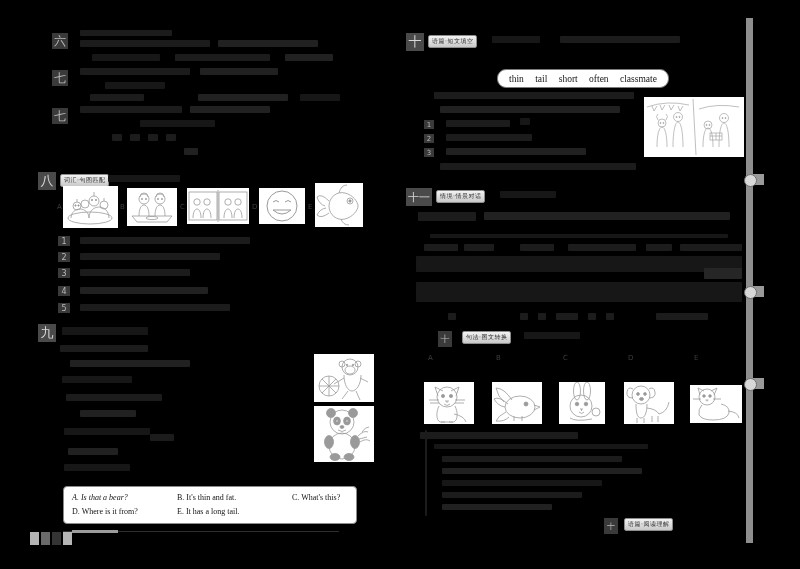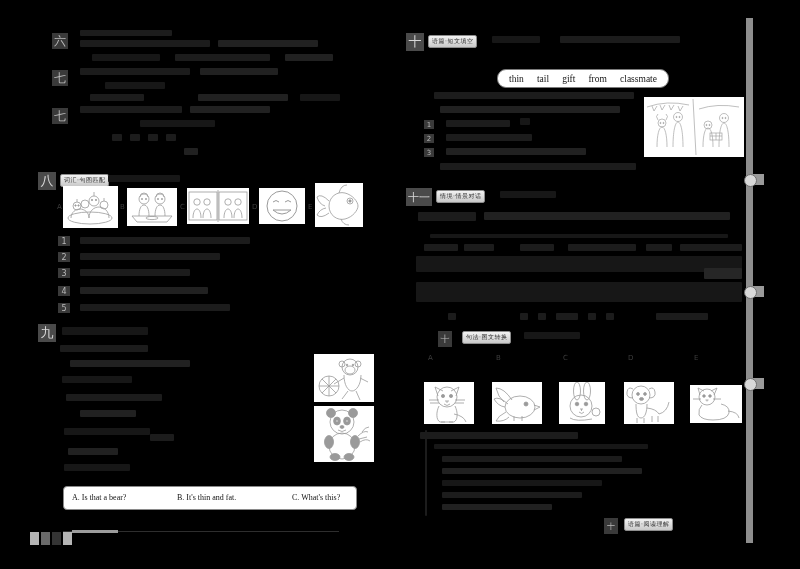--- a/index.html
+++ b/index.html
@@ -252,45 +252,49 @@
         <ellipse cx="21" cy="51" rx="5" ry="3.5" fill="#9a9a9a"></ellipse>
         <ellipse cx="35" cy="51" rx="5" ry="3.5" fill="#9a9a9a"></ellipse>
         <path d="M44 30q6-6 10-4M46 36q6-4 10-1M45 33l8-2"></path>
         <path d="M48 26q3-5 7-5"></path>
       </g>
     </svg>
   </div>
 
   <div class="optbox" style="left:63px;top:486px;width:276px;">
     <div class="optrow">
-      <span style="width:105px;">A. Is that a bear?</span>
+      <span style="width:105px;font-style:italic;">A. Is that a bear?</span>
       <span style="width:115px;">B. It's thin and fat.</span>
       <span>C. What's this?</span>
+    </div>
+    <div class="optrow">
+      <span style="width:105px;">D. Where is it from?</span>
+      <span>E. It has a long tail.</span>
     </div>
   </div>
   <div class="rule" style="left:63px;top:531px;width:276px;"></div>
 
   <div class="footer">
     <div class="blk"></div>
     <div class="blk d"></div>
     <div class="blk dd"></div>
     <div class="blk"></div>
   </div>
   <div class="footrule"></div>
 
   <div class="secnum big" style="left:406px;top:33px;">十</div>
   <div class="badge" style="left:428px;top:35px;">语篇·短文填空</div>
   <div class="tline d3" style="left:492px;top:36px;width:48px;height:7px;"></div>
   <div class="tline" style="left:560px;top:36px;width:120px;height:7px;"></div>
 
   <div class="wordbox" style="left:497px;top:69px;width:152px;height:17px;">
     <span>thin</span>
     <span>tail</span>
-    <span>gift</span>
-    <span>from</span>
+    <span>short</span>
+    <span>often</span>
     <span>classmate</span>
   </div>
 
   <div class="tline" style="left:434px;top:92px;width:200px;height:7px;"></div>
   <div class="tline d2" style="left:440px;top:106px;width:180px;height:7px;"></div>
   <div class="secnum" style="left:424px;top:120px;width:10px;height:9px;font-size:7px;">1</div>
   <div class="tline" style="left:446px;top:120px;width:64px;height:7px;"></div>
   <div class="tline d3" style="left:520px;top:118px;width:10px;height:7px;"></div>
   <div class="secnum" style="left:424px;top:134px;width:10px;height:9px;font-size:7px;">2</div>
   <div class="tline" style="left:446px;top:134px;width:86px;height:7px;"></div>

